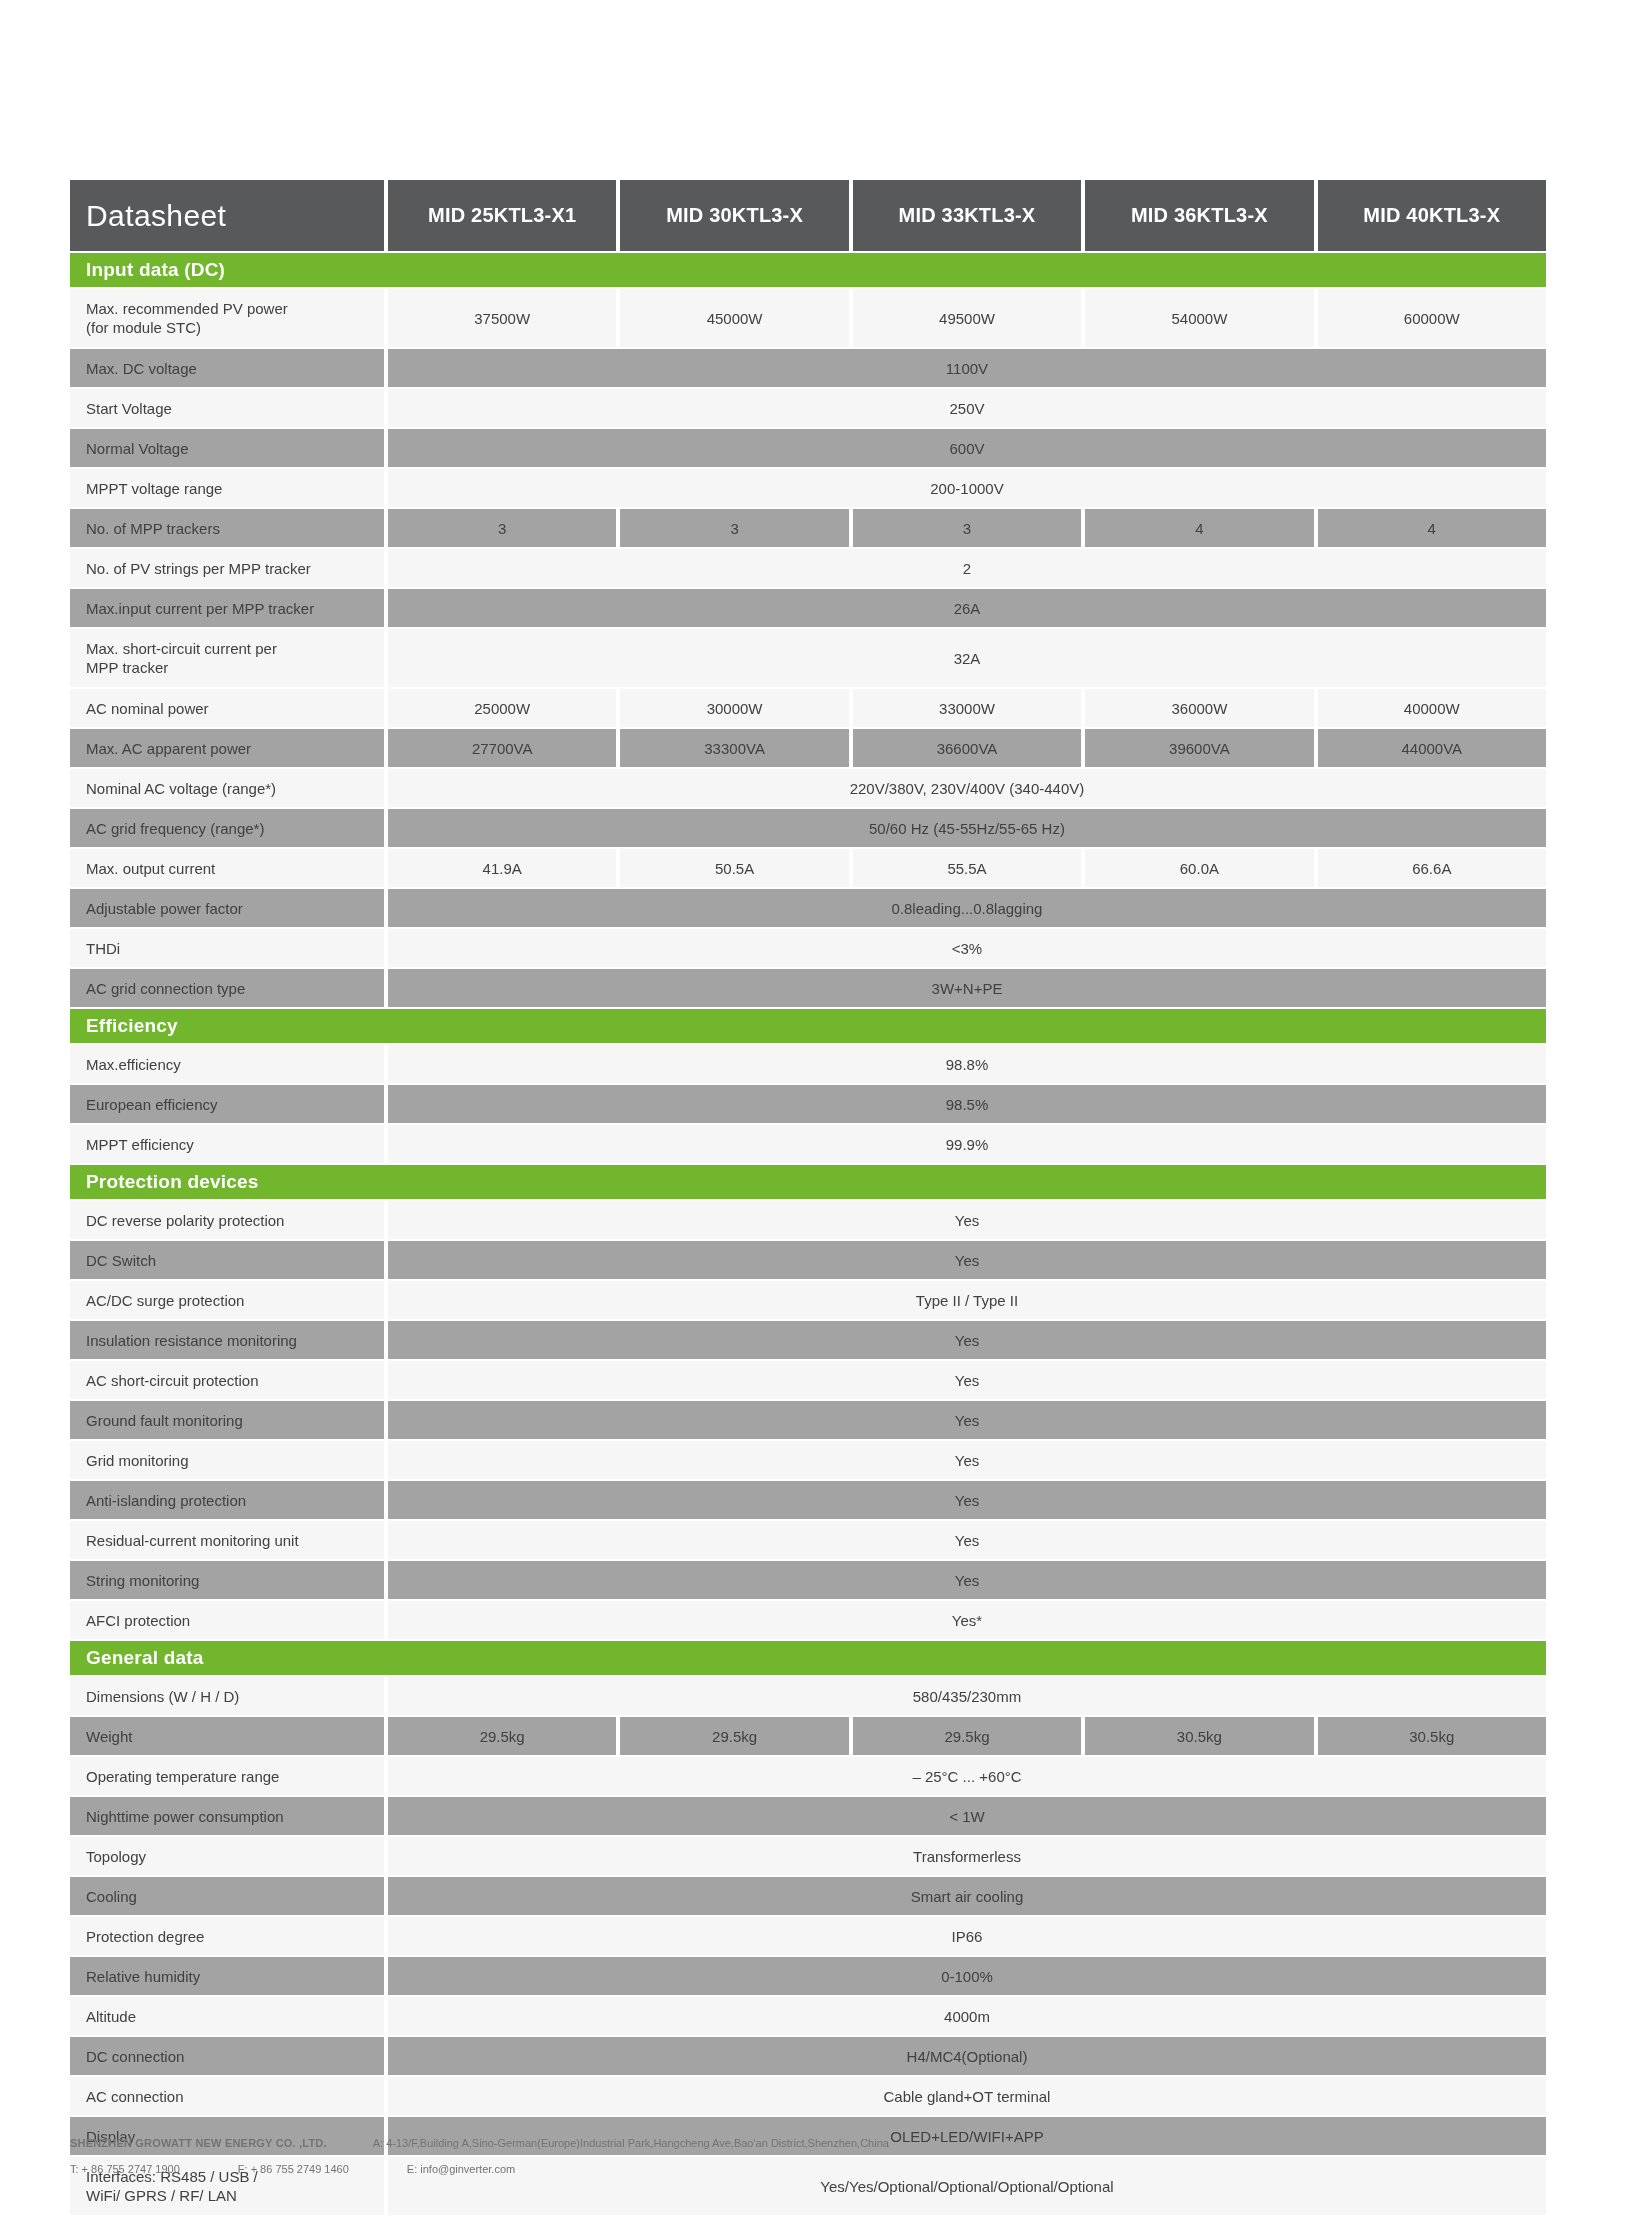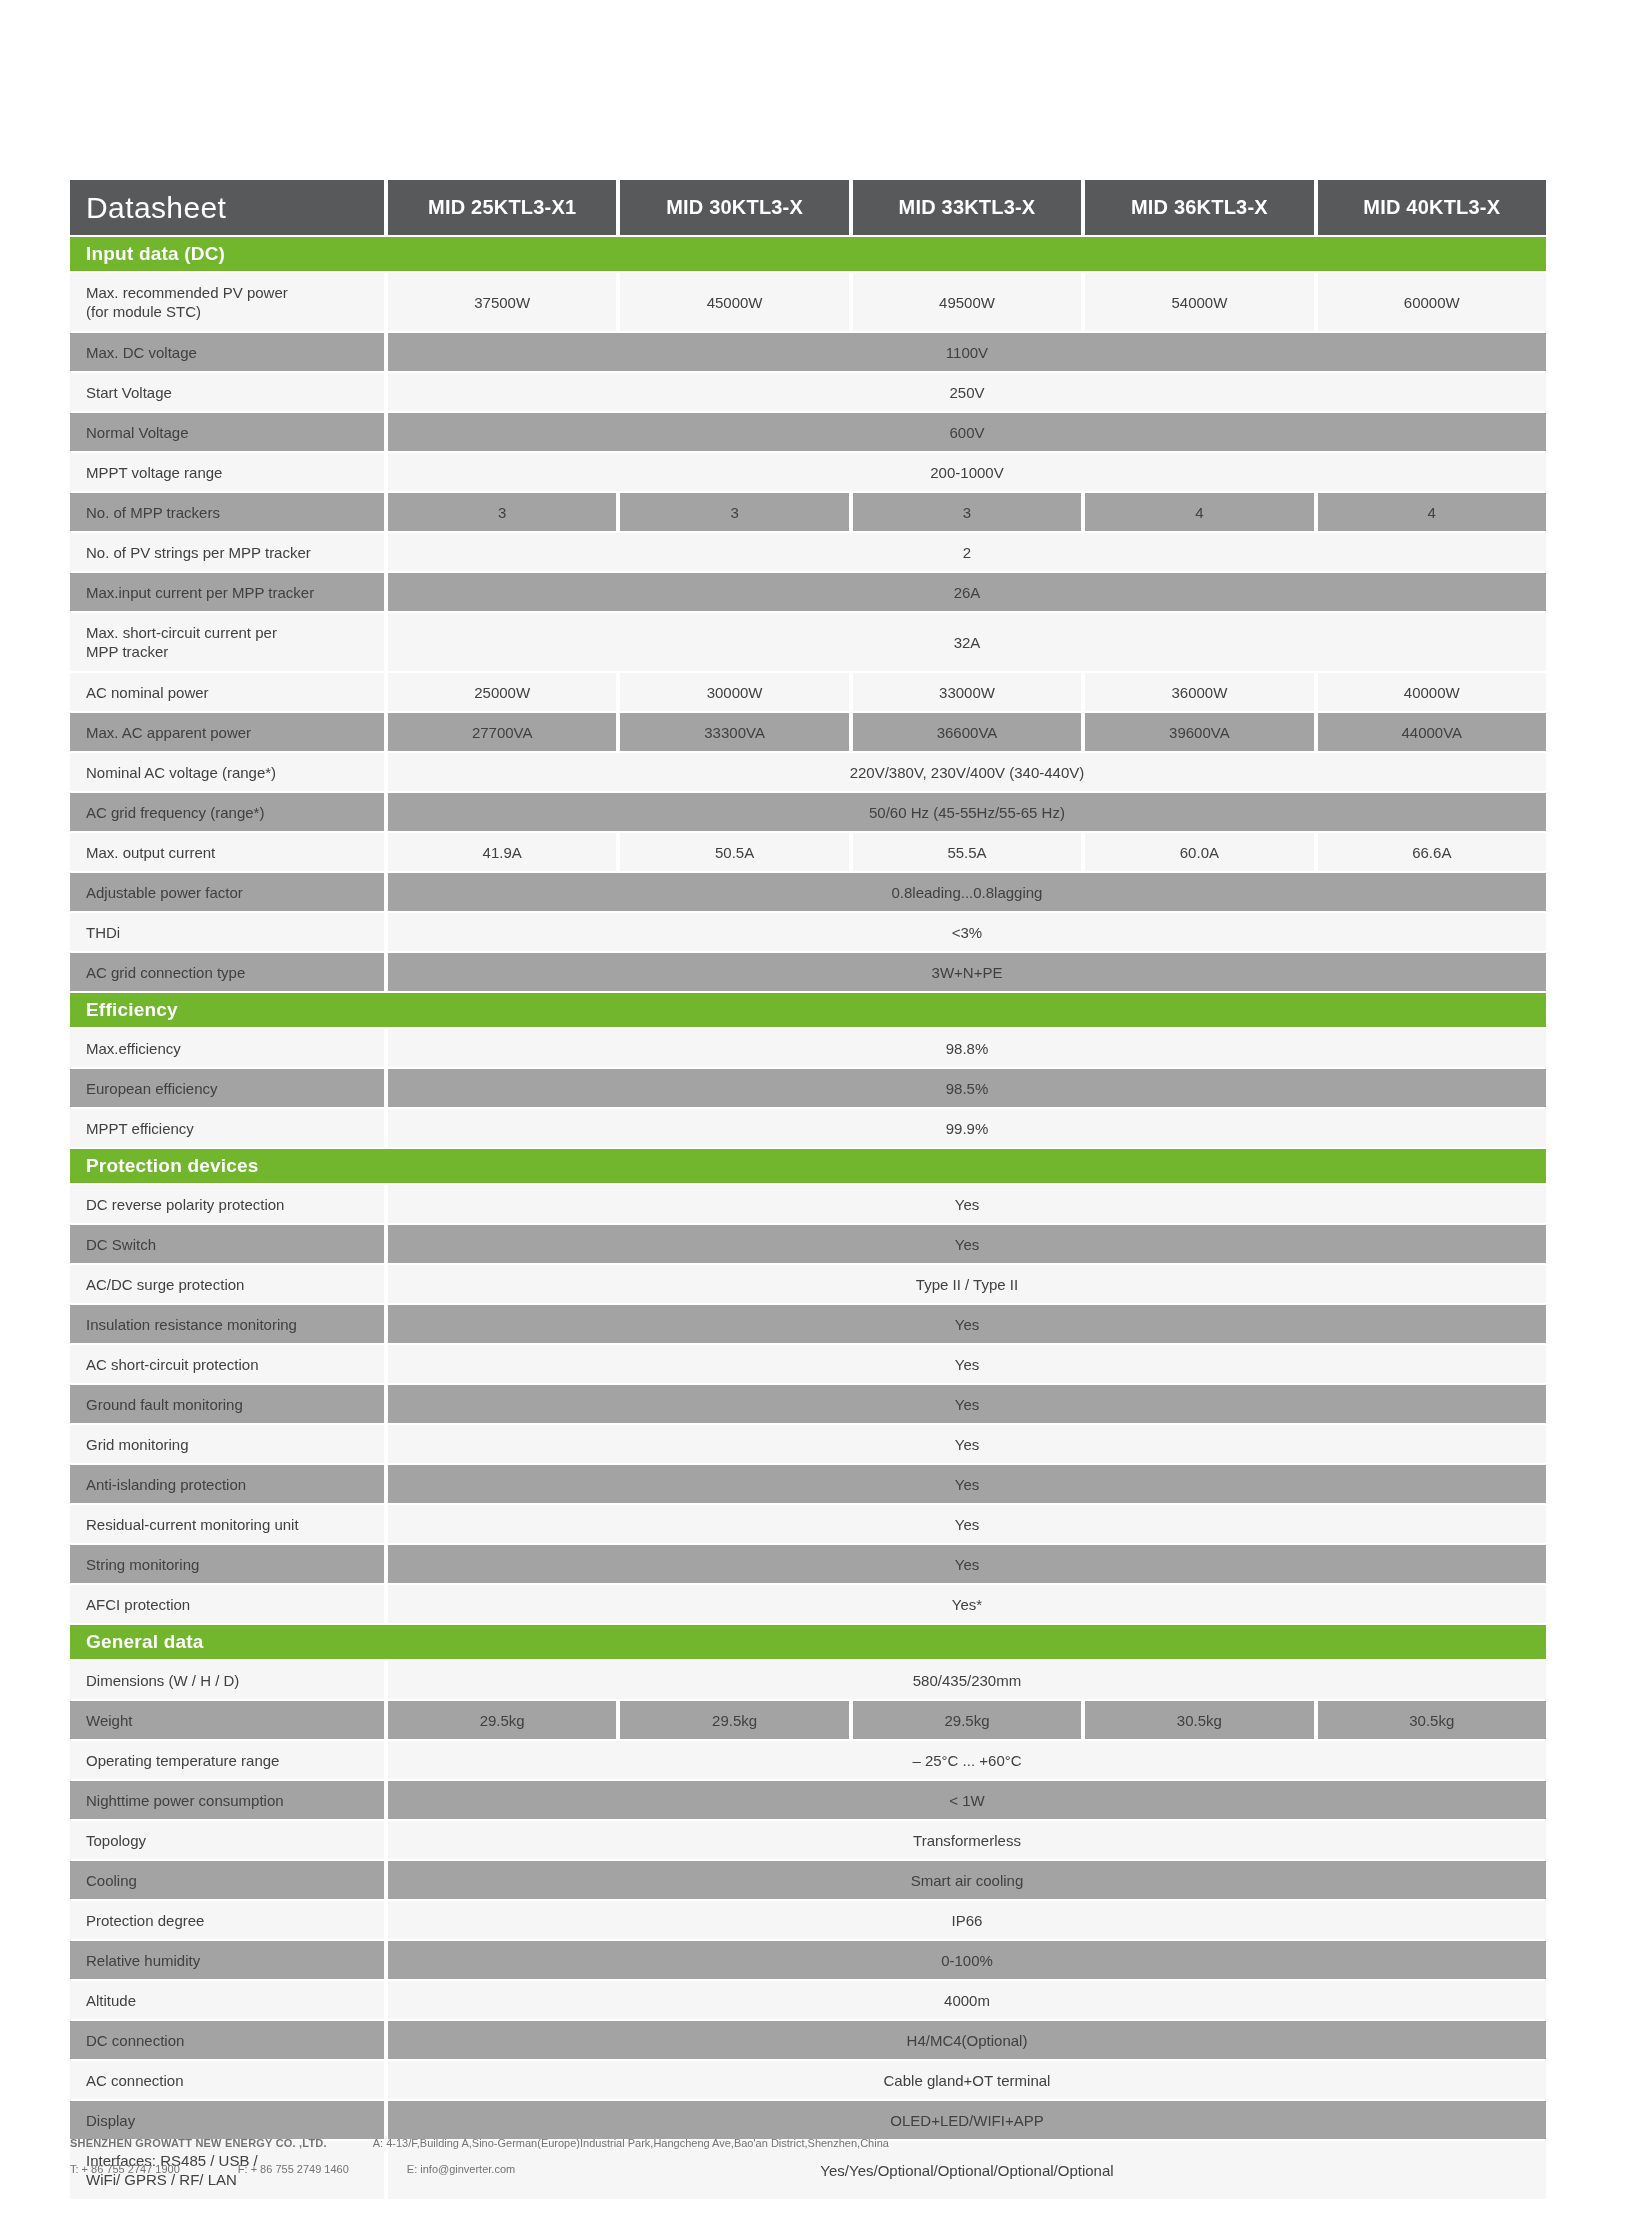--- a/index.html
+++ b/index.html
@@ -17,21 +17,21 @@
   
   .header-row {
     display: grid;
     grid-template-columns: 314px repeat(5, 1fr);
     column-gap: 4px;
     margin-bottom: 2px;
   }
   .header-cell {
     background: #58595B;
     color: #ffffff;
-    height: 55px;
+    height: 71px;
     display: flex;
     align-items: center;
     justify-content: center;
     font-weight: bold;
     font-size: 20px;
     letter-spacing: 0.2px;
   }
   .header-cell.title-cell {
     justify-content: flex-start;
     padding-left: 16px;

